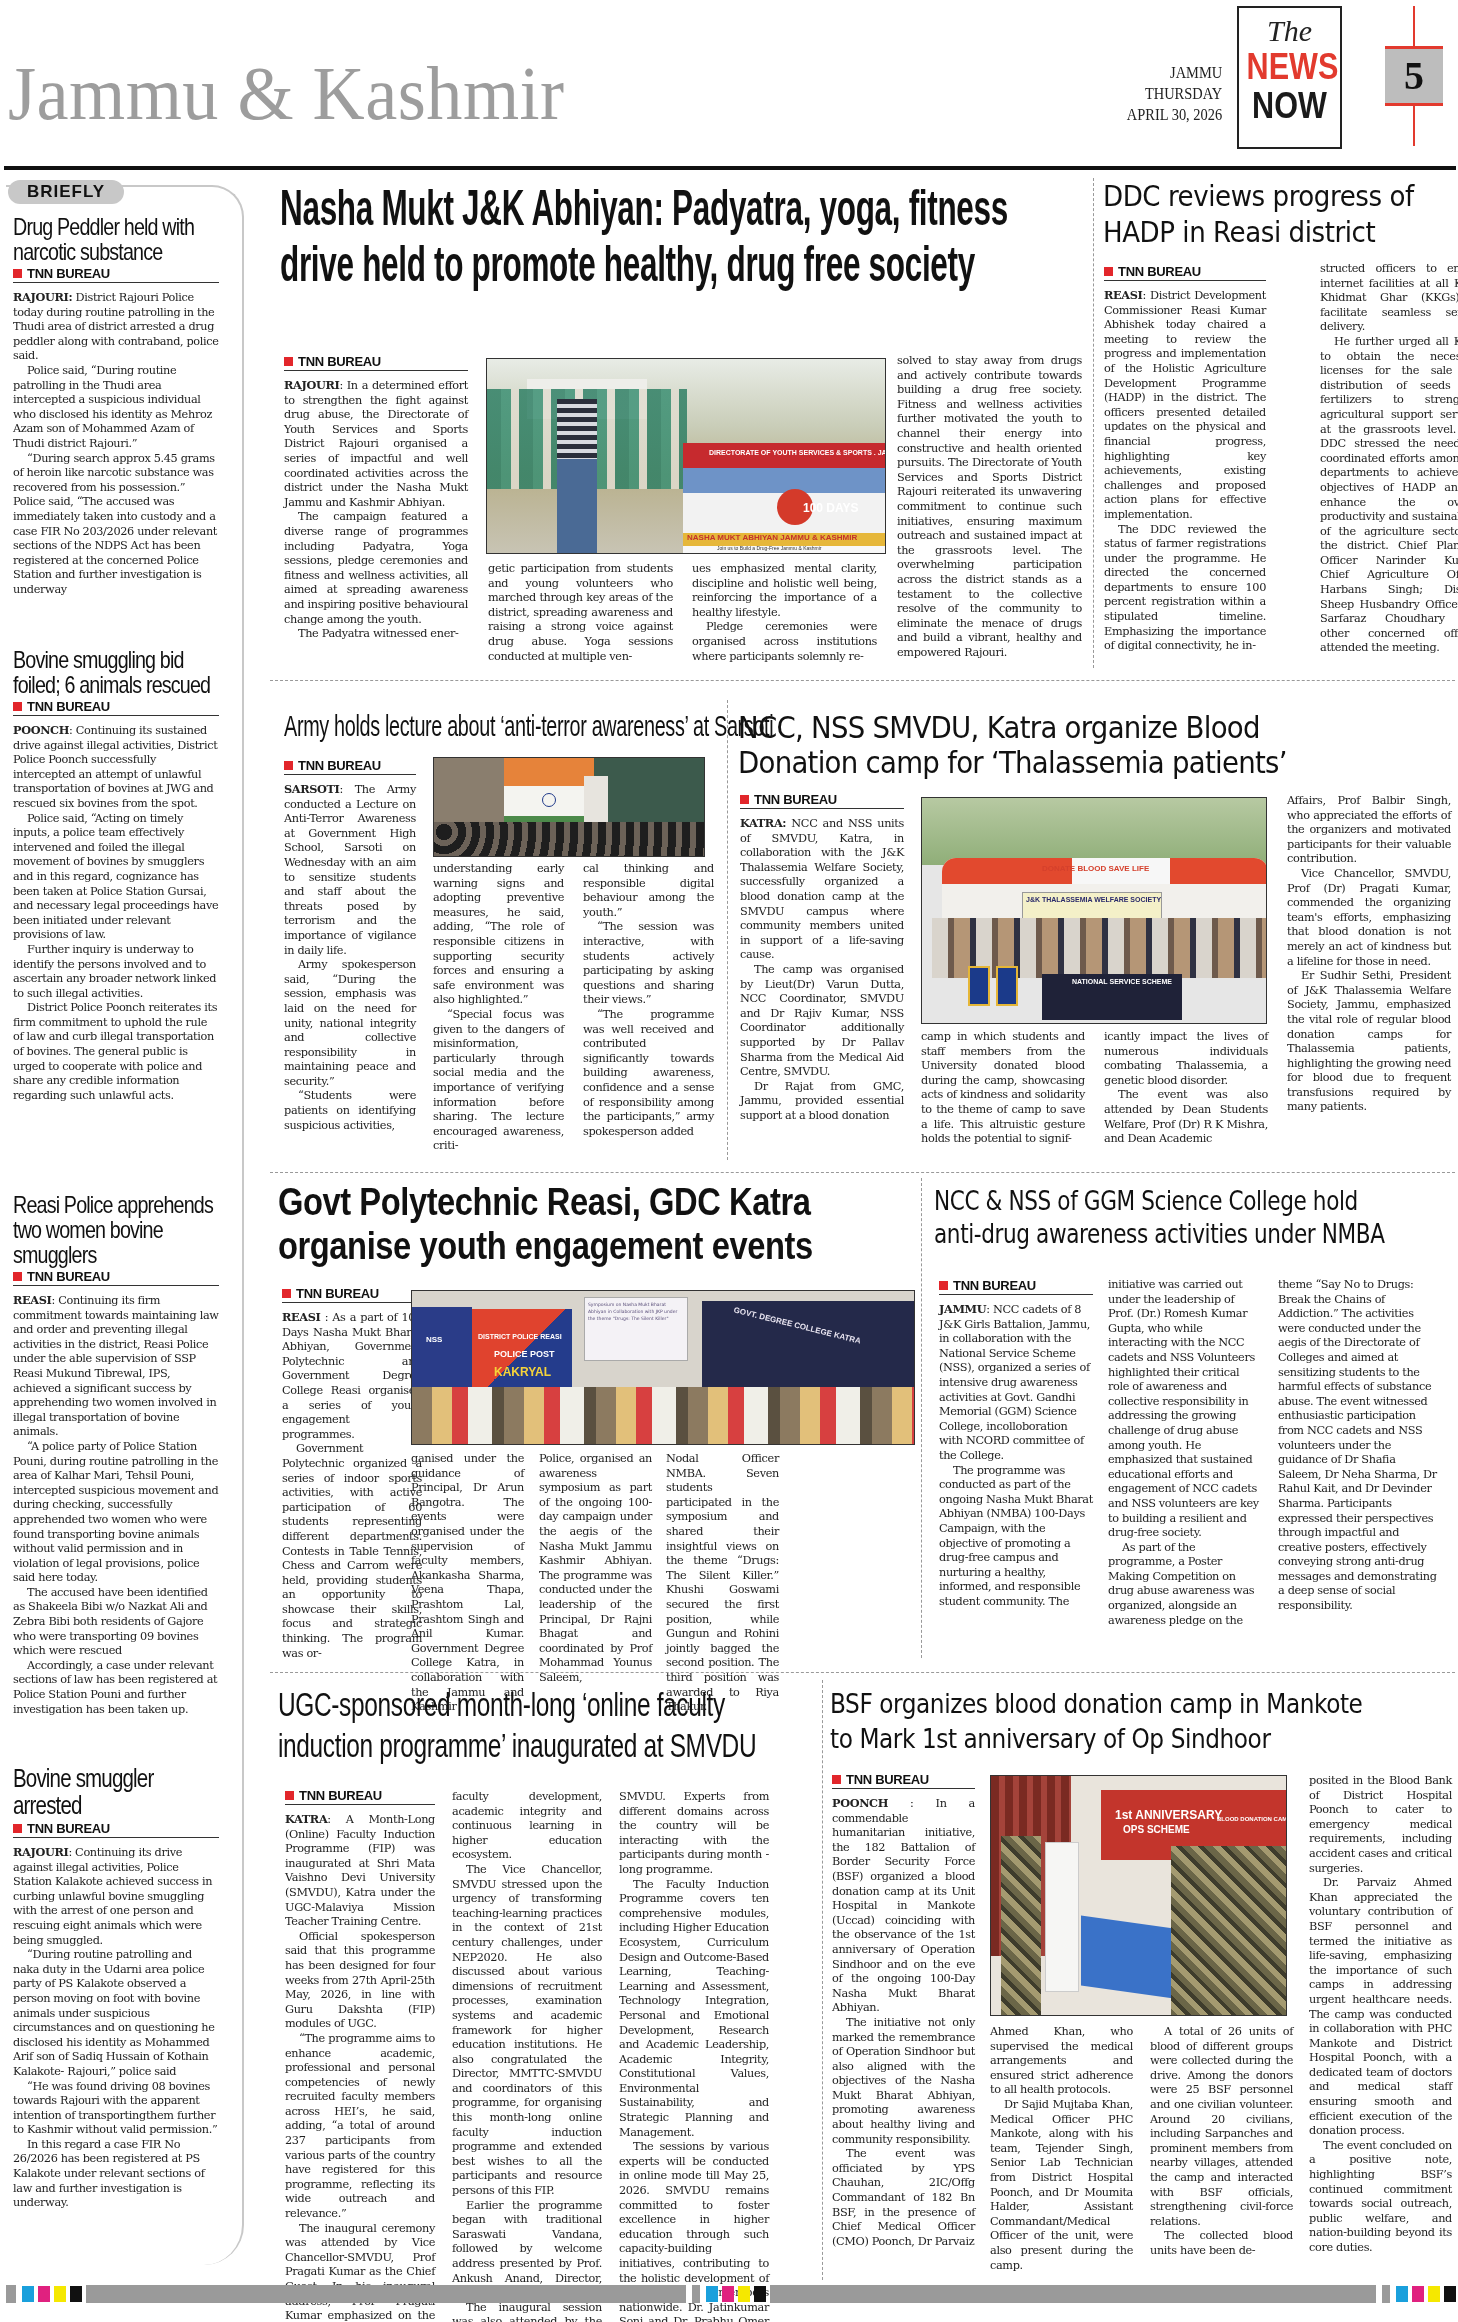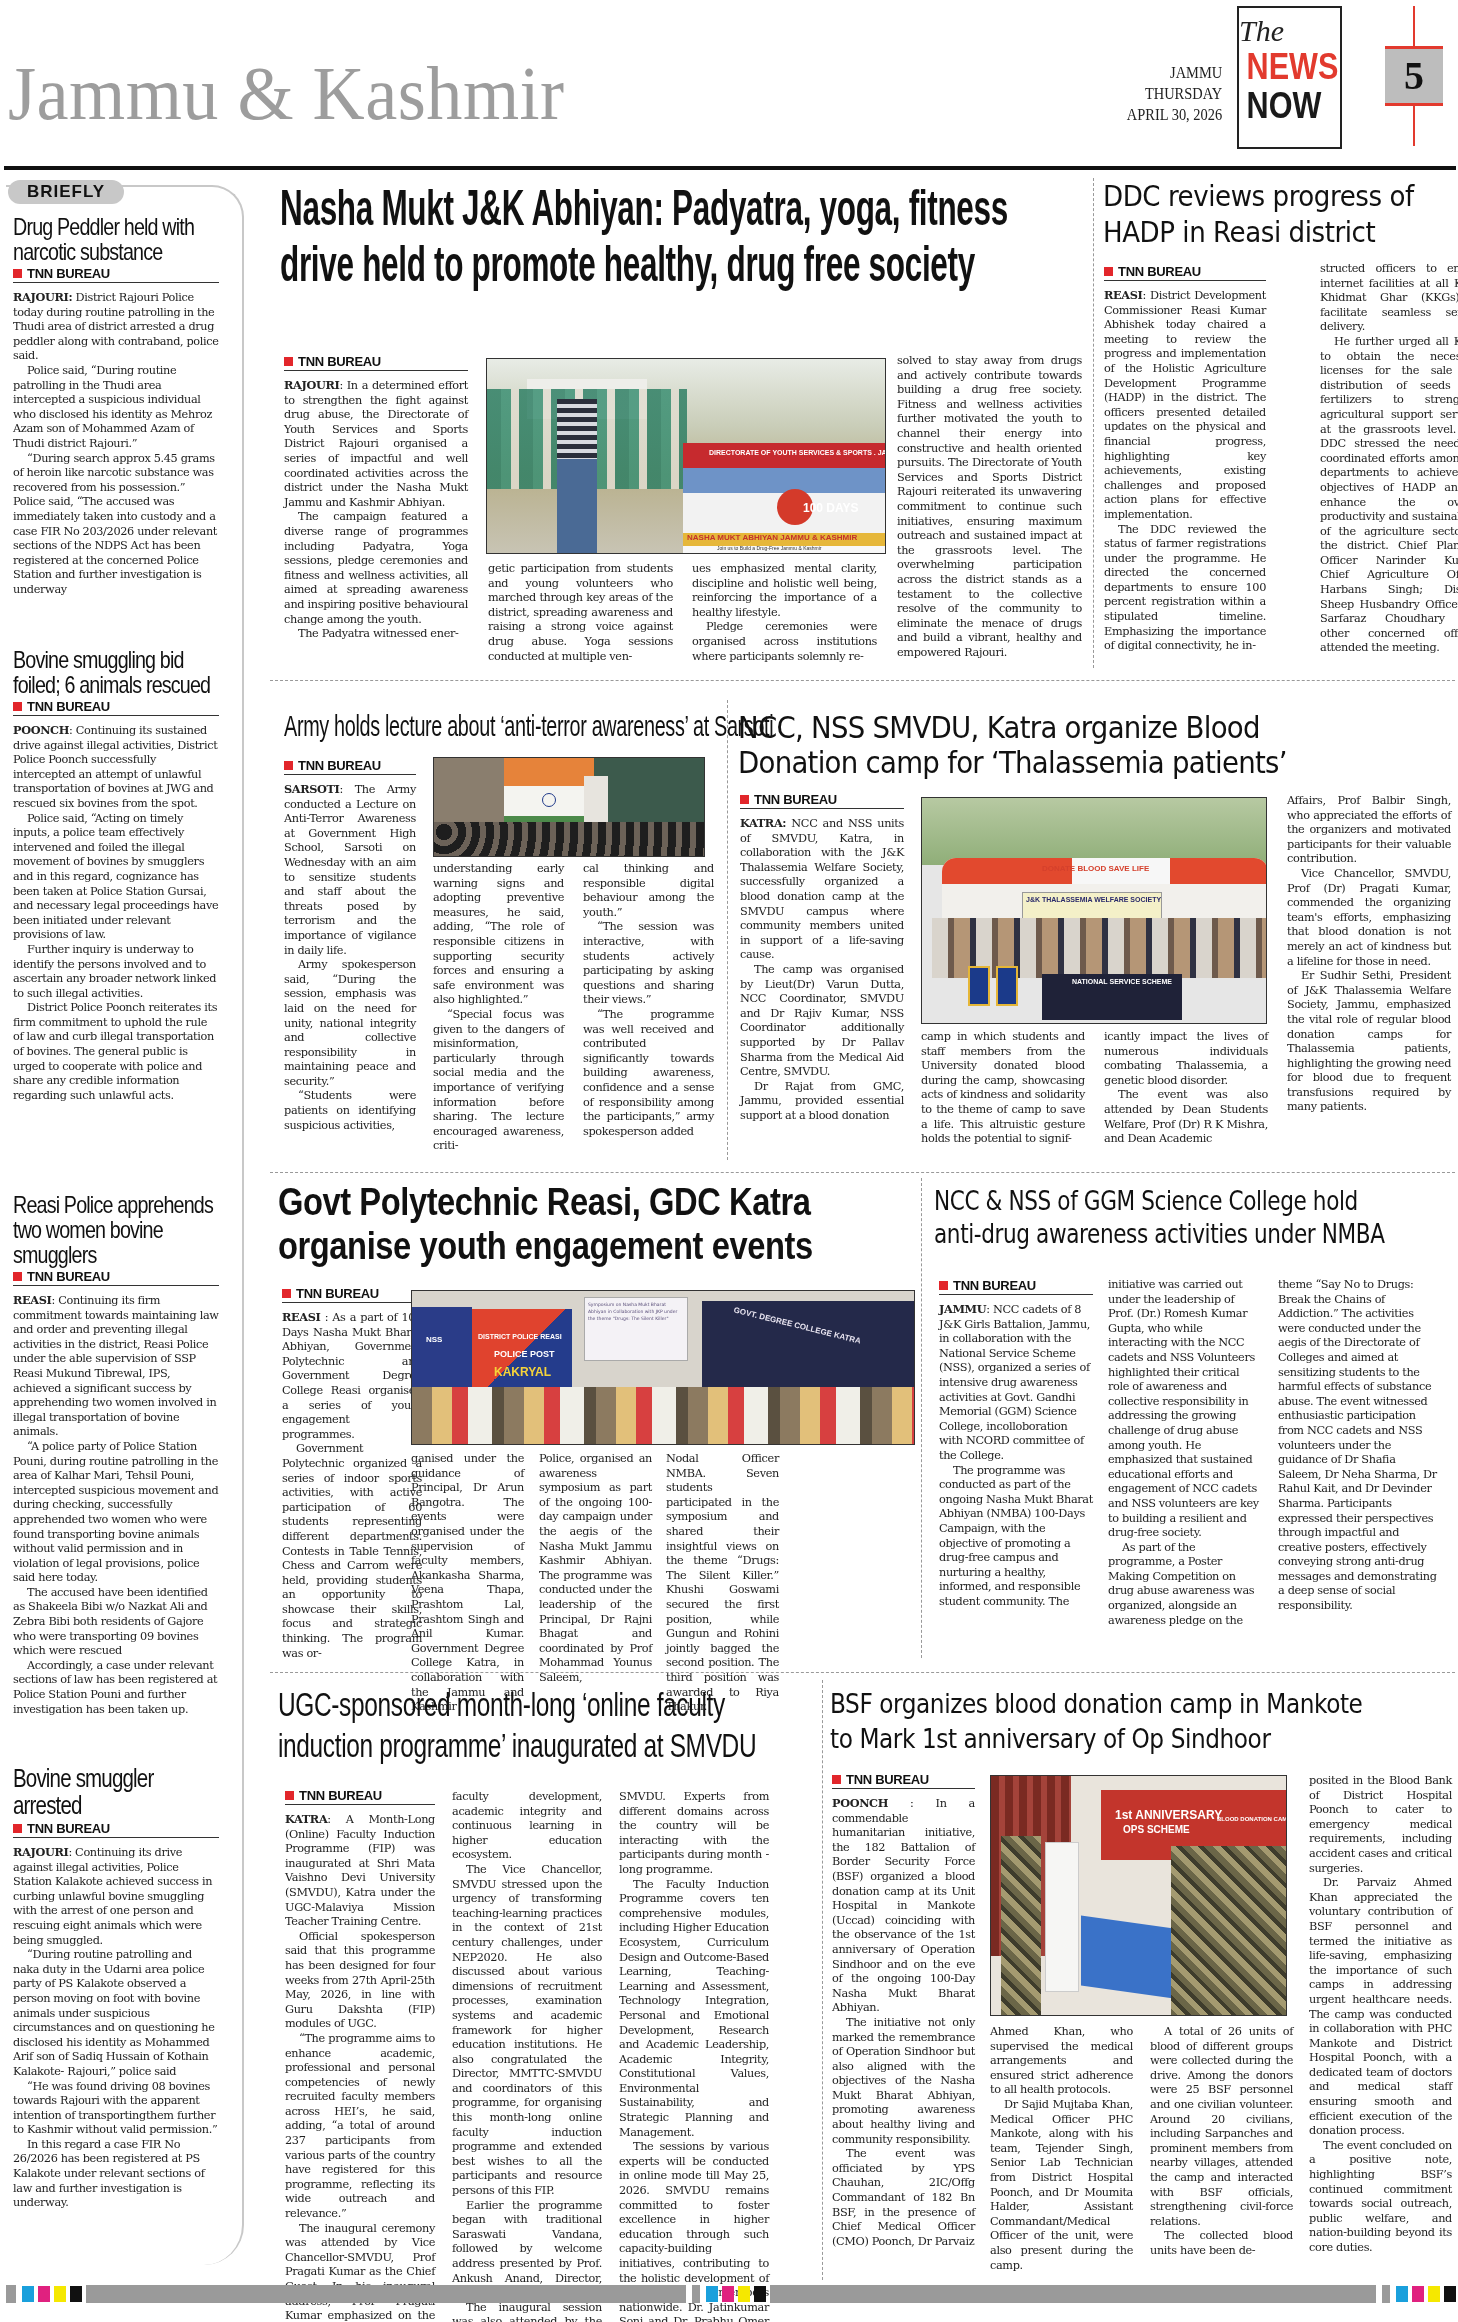--- a/index.html
+++ b/index.html
@@ -4,21 +4,21 @@
 <style>
   * { box-sizing: border-box; margin: 0; padding: 0; }
   html, body { width: 1458px; height: 2322px; background: #ffffff; overflow: hidden; }
   body { position: relative; font-family: "DejaVu Serif", "Liberation Serif", serif; color: #1a1a1a; }
 
   .abs { position: absolute; }
 
   
   .section-title { left: 8px; top: 50px; font-family: "Liberation Serif", serif; font-size: 76px; color: #9d9d9d; letter-spacing: 0.5px; transform: scaleX(0.95); transform-origin: left; }
   .dateline { right: 236px; top: 62px; text-align: right; font-family: "Liberation Serif", serif; font-size: 17px; line-height: 21px; color: #222; transform: scaleX(0.85); transform-origin: right; }
-  .logo-box { left: 1237px; top: 6px; width: 46px; height: 143px; border: 2px solid #222; width: 105px; }
+  .logo-box { left: 1237px; top: 6px; width: 46px; height: 143px; border: 2px solid #222; width: 105px; text-align: center; }
   .logo-the { font-family: "Liberation Serif", serif; font-style: italic; font-size: 30px; line-height: 34px; margin-top: 6px; color: #222; }
   .logo-news { font-family: "Liberation Sans", sans-serif; font-weight: bold; font-size: 36px; line-height: 38px; color: #e23a2e; transform: scaleX(0.85); }
   .logo-now { font-family: "Liberation Sans", sans-serif; font-weight: bold; font-size: 36px; line-height: 40px; color: #1a1a1a; transform: scaleX(0.85); }
   .pg-vline { left: 1413px; top: 6px; width: 2px; height: 140px; background: #e23a2e; }
   .pg-box { left: 1385px; top: 46px; width: 58px; height: 60px; background: #bdbdbd; border-top: 3px solid #e23a2e; border-bottom: 3px solid #e23a2e; text-align: center; font-family: "Liberation Serif", serif; font-weight: bold; font-size: 40px; line-height: 54px; color: #111; }
   .mast-rule { left: 4px; top: 166px; width: 1452px; height: 4px; background: #111; }
 
   
   .briefly-frame { left: 6px; top: 185px; width: 238px; height: 2080px; border-right: 2px solid #c8c8c8; border-top: 2px solid #c8c8c8; border-radius: 0 32px 40px 0; }
   .briefly-tag { left: 8px; top: 180px; width: 116px; height: 24px; background: #c8c8c8; border-radius: 12px; font-family: "Liberation Sans", sans-serif; font-weight: bold; font-size: 17px; line-height: 24px; text-align: center; letter-spacing: 1px; color: #111; }

